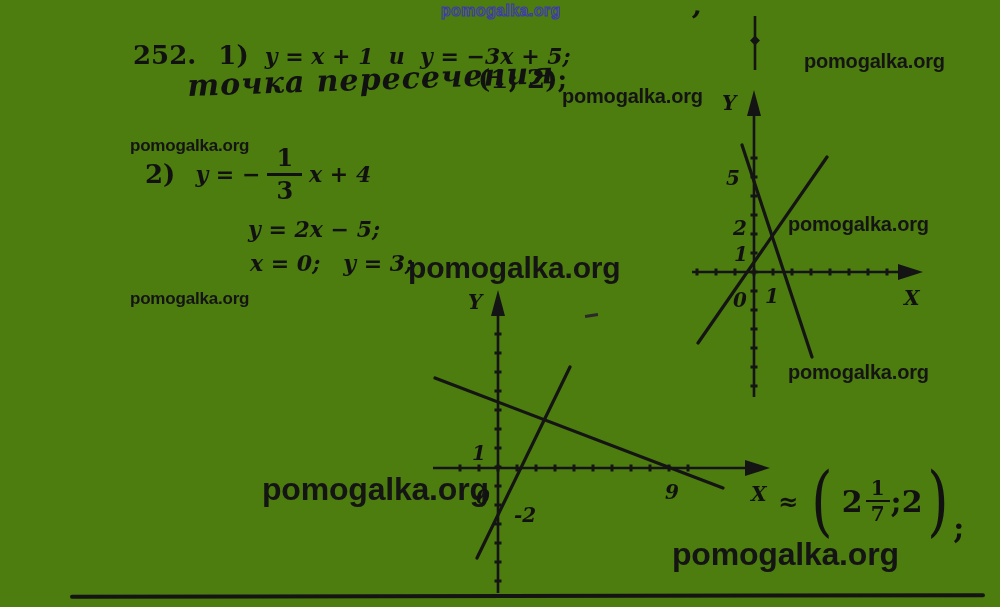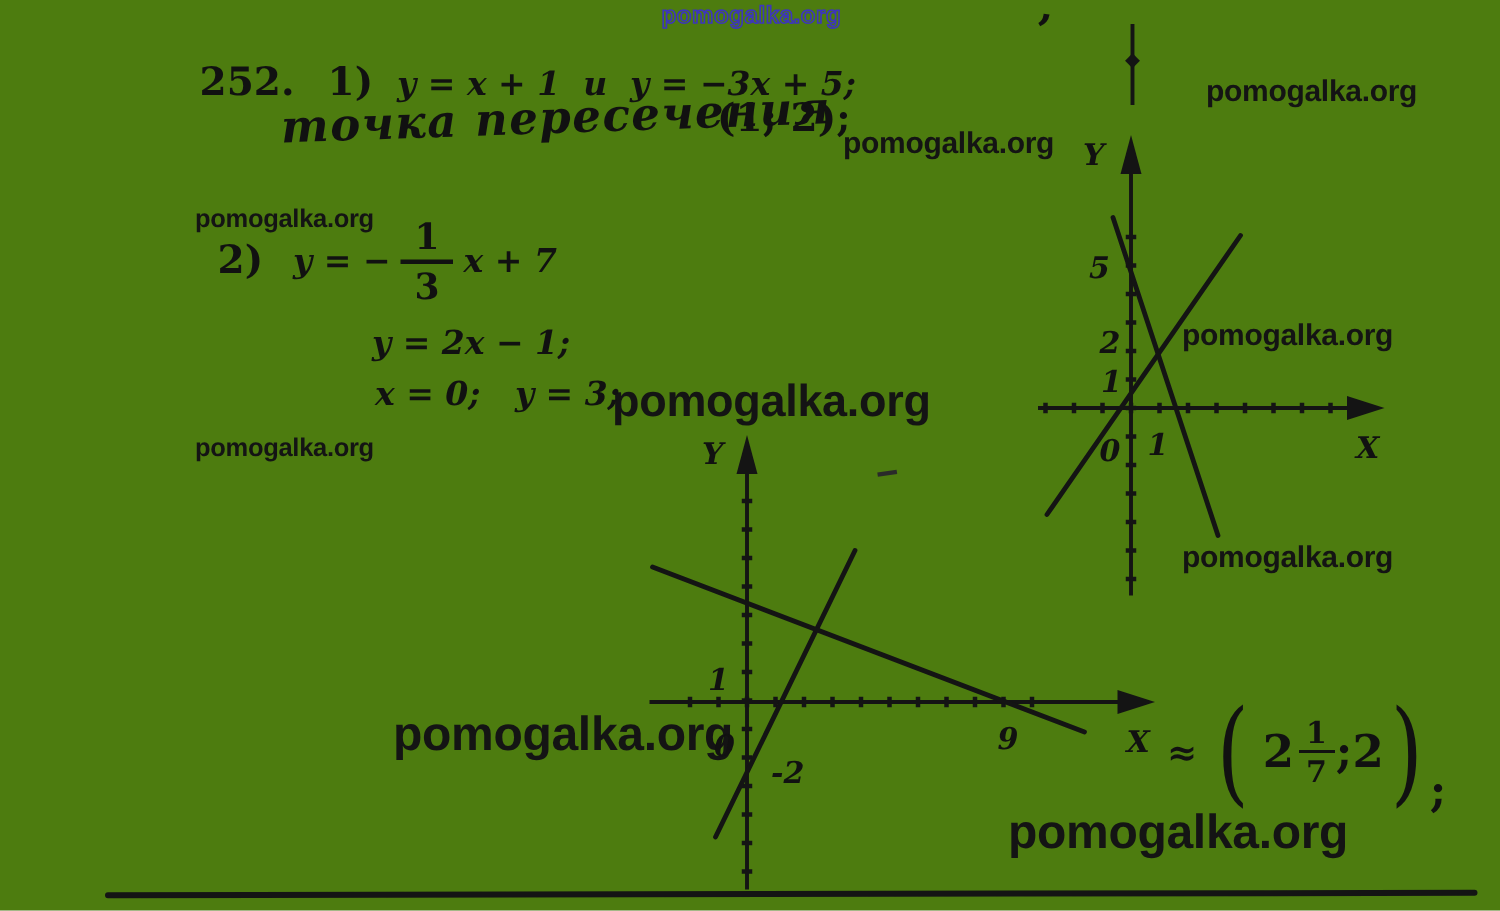--- a/index.html
+++ b/index.html
@@ -91,24 +91,24 @@
     <rect x="4.5" y="23" width="7" height="7" transform="rotate(45 8 26.5)" class="ghead"></rect>
   </svg>
 
   <div class="abs eqrow" style="left:145px; top:141px; height:66px;">
     <span class="upright" style="margin-right:20px;">2)</span>
     <span class="math">y = −</span>
     <span class="frac" style="font-size:24px; margin:0 7px;">
       <span class="num">1</span>
       <span class="den">3</span>
     </span>
-    <span class="math">x + 7</span>
+    <span class="math">x + 4</span>
   </div>
 
-  <span class="abs math" style="left:248px; top:216px;">y = 2x − 1;</span>
+  <span class="abs math" style="left:248px; top:216px;">y = 2x − 5;</span>
   <span class="abs math" style="left:250px; top:250px;">x = 0;&nbsp;&nbsp; y = 3;</span>
 
   <svg class="abs" style="left:660px; top:85px;" width="280" height="315" viewBox="0 0 280 315">
     <line x1="32" y1="187" x2="246" y2="187" class="axis"></line>
     <line x1="94" y1="16" x2="94" y2="312" class="axis"></line>
     <line x1="35.5" y1="187" x2="230" y2="187" class="ticks"></line>
     <line x1="94" y1="71.5" x2="94" y2="305" class="ticks"></line>
     <polygon points="238,179 263,187 238,195" class="ghead"></polygon>
     <polygon points="94,5 87,31 101,31" class="ghead"></polygon>
     <line x1="38" y1="258" x2="167" y2="72" class="fline"></line>

